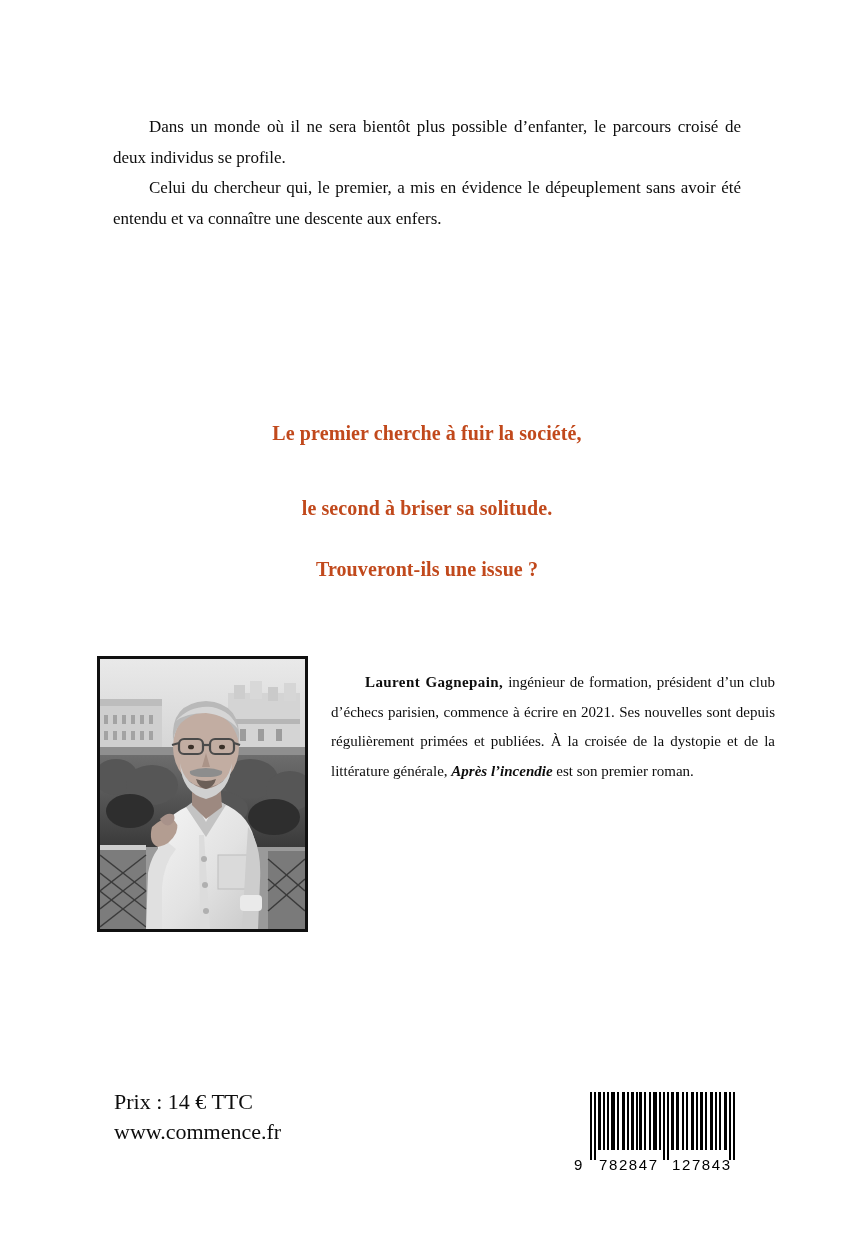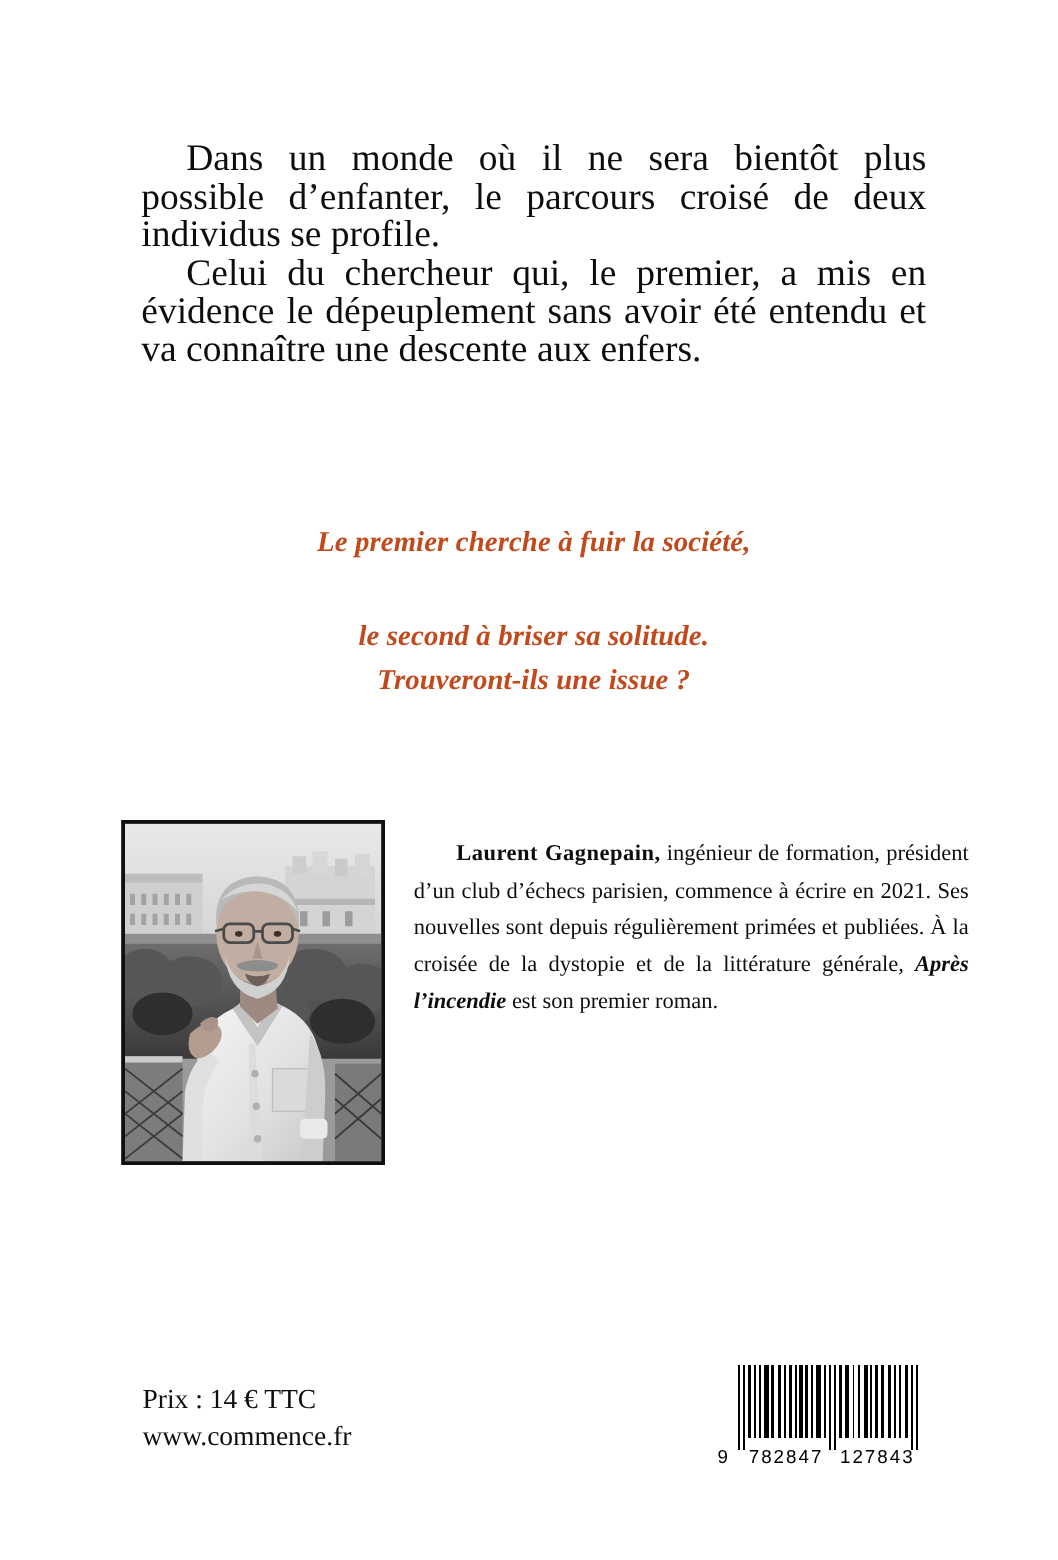--- a/index.html
+++ b/index.html
@@ -23,43 +23,42 @@
 
   
   #synopsis {
     position: absolute;
     left: 113px;
     top: 112px;
     width: 628px;
   }
   #synopsis p {
     margin: 0;
-    font-size: 30px;
+    font-size: 17px;
     line-height: 30.6px;
     text-align: justify;
     text-indent: 36px;
     text-justify: inter-word;
     color: #0d0d0d;
   }
 
   
   #pullquote {
     position: absolute;
     left: 113px;
     top: 416px;
     width: 628px;
     text-align: center;
   }
   #pullquote .pq-line {
     display: block;
-    font-size: 23px;
+    font-size: 20px;
     line-height: 35px;
     font-weight: bold;
     letter-spacing: 0.1px;
-    font-style: italic;
   }
 
   
   #author-photo {
     position: absolute;
     left: 97px;
     top: 656px;
     width: 211px;
     height: 276px;
     border: 3px solid #101010;
@@ -70,35 +69,34 @@
   #author-photo svg { display: block; width: 100%; height: 100%; }
 
   #author-bio {
     position: absolute;
     left: 331px;
     top: 668px;
     width: 444px;
   }
   #author-bio p {
     margin: 0;
-    font-size: 18px;
+    font-size: 15px;
     line-height: 29.6px;
     text-align: justify;
     text-indent: 34px;
     color: #0d0d0d;
   }
   #author-bio .author-name { font-weight: bold; letter-spacing: 0.4px; }
   #author-bio .book-title { font-weight: bold; font-style: italic; }
 
   
   #footer-info {
     position: absolute;
     left: 114px;
     top: 1087px;
-    margin-top: 17px;
   }
   #footer-info .finfo-line {
     display: block;
     font-size: 22px;
     line-height: 30px;
     color: #0d0d0d;
     white-space: nowrap;
   }
 
   
@@ -118,21 +116,21 @@
 <div id="page">
 
   <div id="synopsis">
     <p>Dans un monde où il ne sera bientôt plus possible d’enfanter, le parcours croisé de deux individus se profile.</p>
     <p>Celui du chercheur qui, le premier, a mis en évidence le dépeuplement sans avoir été entendu et va connaître une descente aux enfers.</p>
   </div>
 
   <div id="pullquote">
     <span class="pq-line" style="color: rgb(193, 73, 28);">Le premier cherche à fuir la société,</span>
     <span class="pq-line" style="color: rgb(193, 73, 28); margin-top: 40px;">le second à briser sa solitude.</span>
-    <span class="pq-line" style="color: rgb(193, 73, 28);">Trouveront-ils une issue ?</span>
+    <span class="pq-line" style="color: rgb(193, 73, 28); margin-top: 26px;">Trouveront-ils une issue ?</span>
   </div>
 
   <div id="author-photo">
     <svg viewBox="0 0 205 270" preserveAspectRatio="xMidYMid slice">
       <defs>
         <linearGradient id="skyG" x1="0" y1="0" x2="0" y2="1">
           <stop offset="0" stop-color="#e9e9e9"></stop>
           <stop offset="1" stop-color="#cfcfcf"></stop>
         </linearGradient>
         <linearGradient id="shirtG" x1="0" y1="0" x2="1" y2="1">

